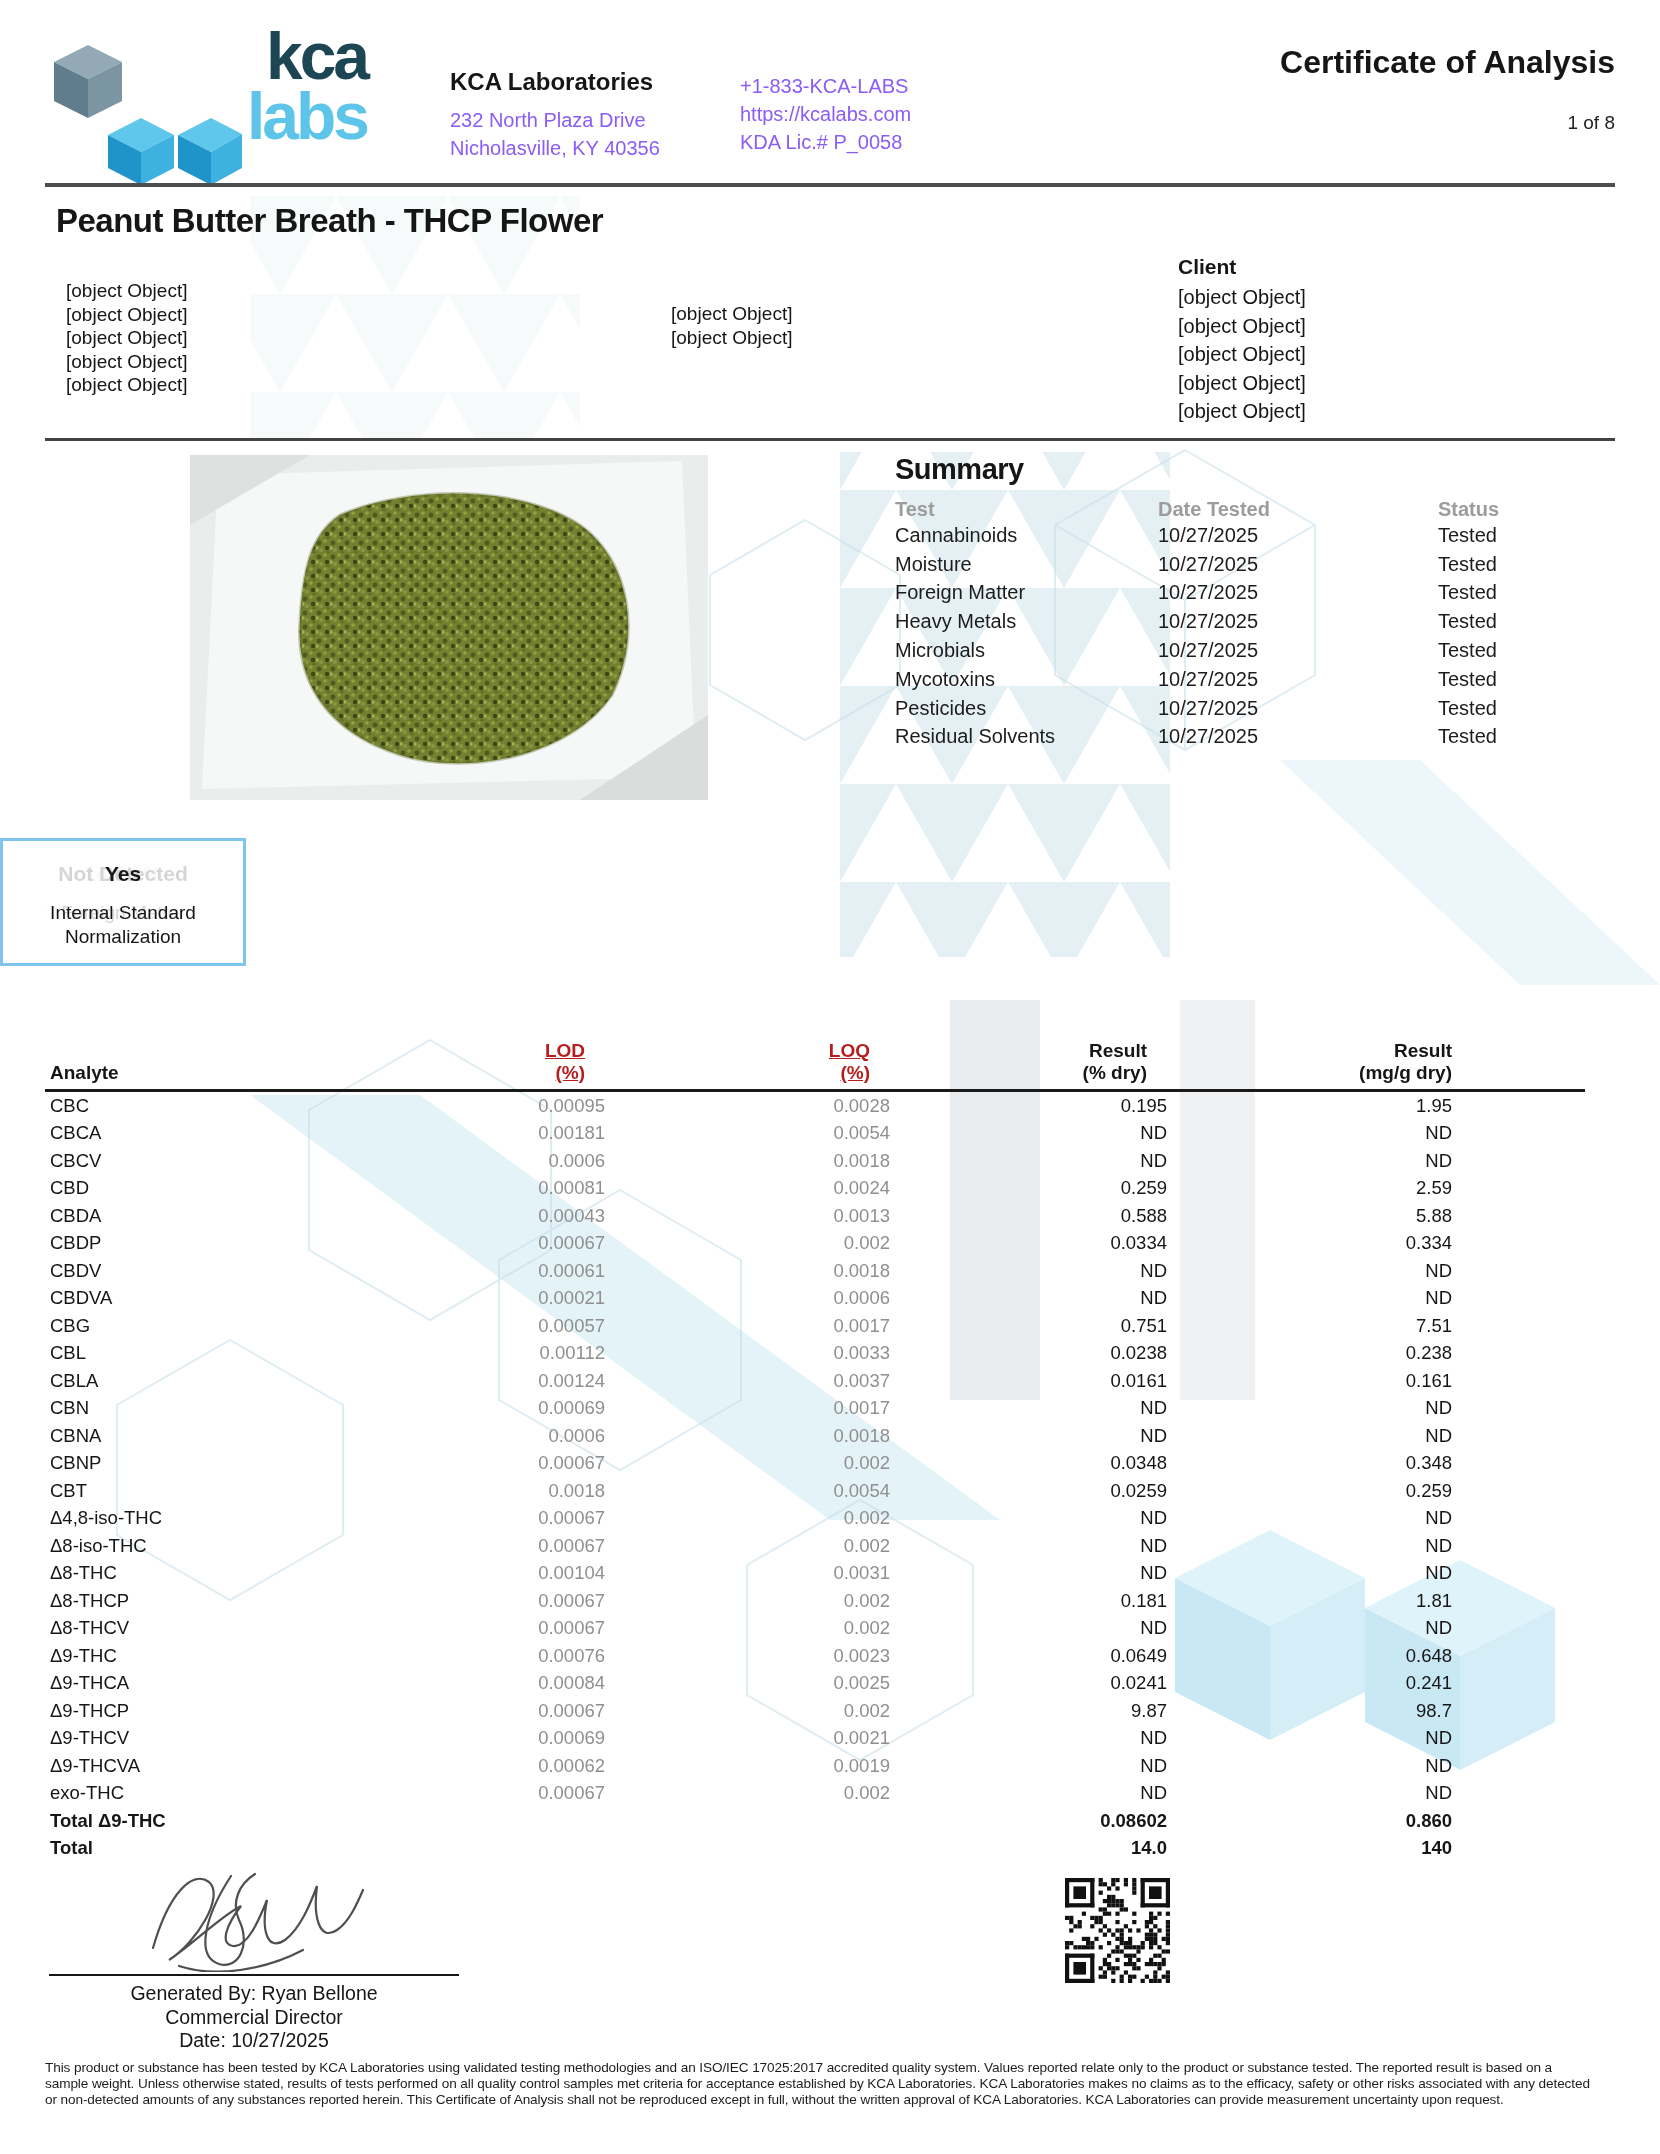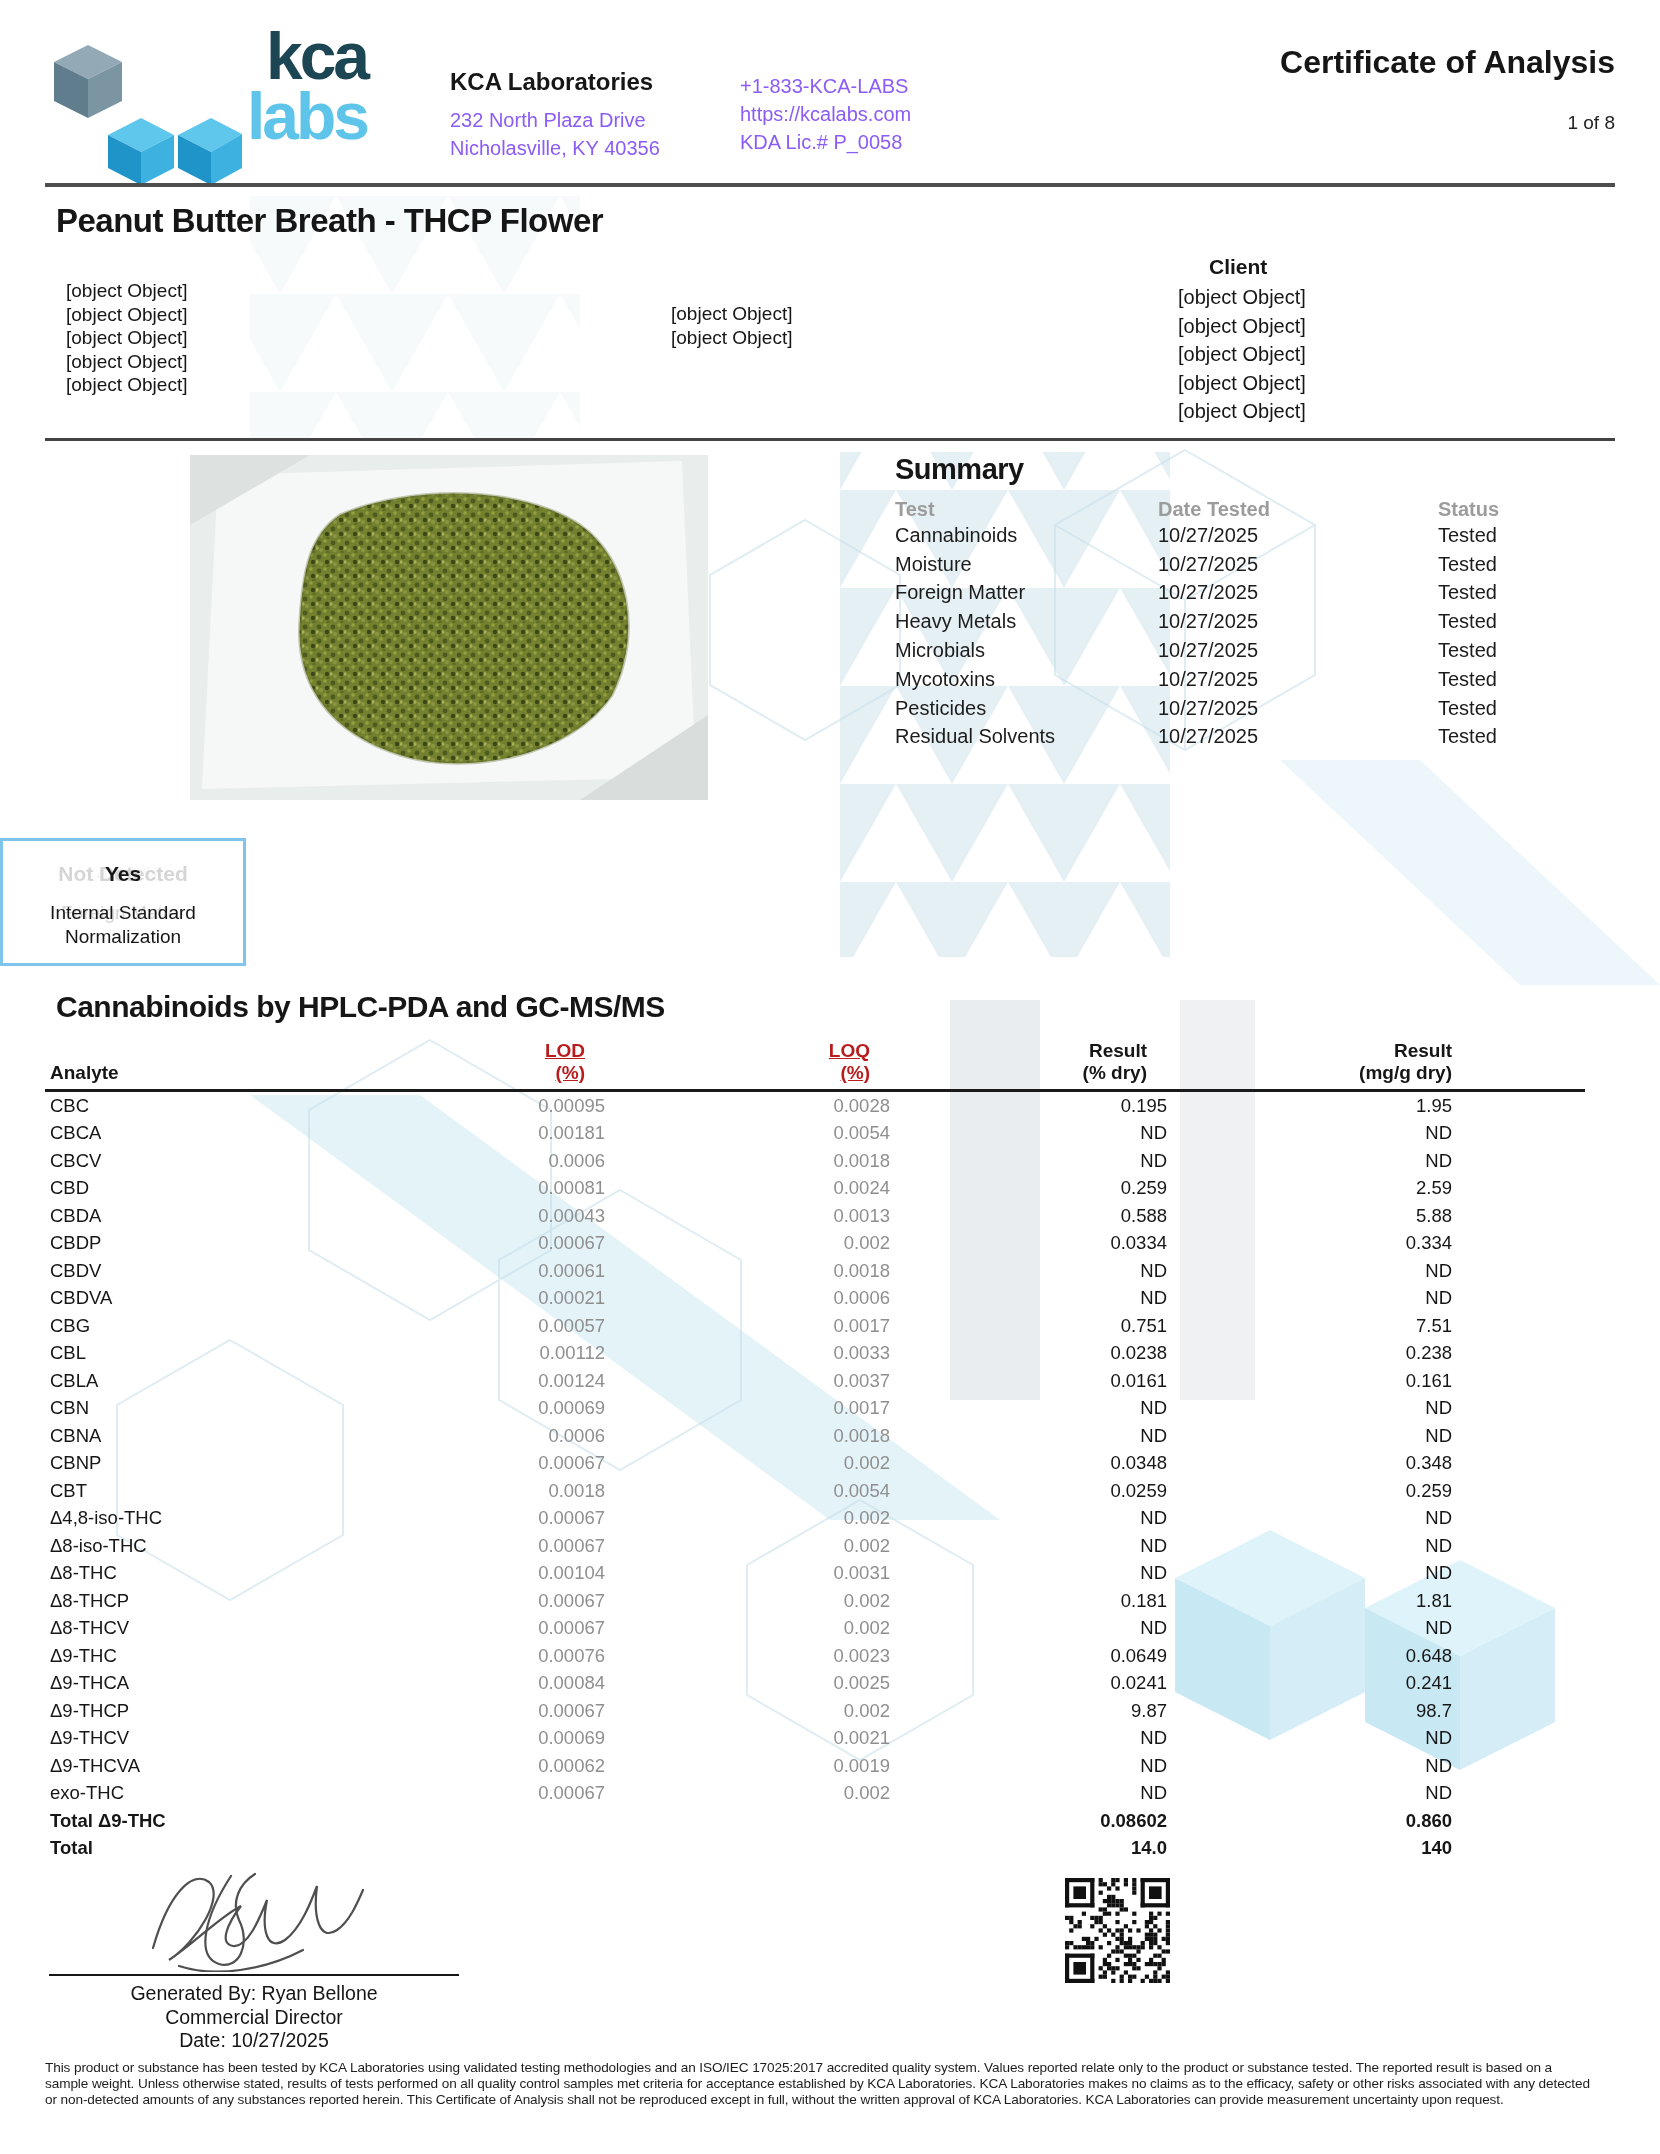--- a/index.html
+++ b/index.html
@@ -15,21 +15,21 @@
   .lab-name{font-size:24px;font-weight:bold;margin-bottom:10px;}
   .lab-line{font-size:20px;line-height:28px;color:#8b5cf6;}
   .contact-line{font-size:20px;line-height:28px;color:#8b5cf6;}
   .doc-title{font-size:32px;font-weight:bold;text-align:right;}
   .page-num{font-size:19px;text-align:right;color:#222;}
   .rule1{border-top:4px solid #4e4e4e;}
   .rule2{border-top:3px solid #434343;}
 
   .product-title{font-size:33px;font-weight:bold;letter-spacing:-0.5px;}
   .sample-block div, .dates-block div{font-size:19px;line-height:23.5px;}
-  .client-heading{font-size:21px;font-weight:bold;margin-bottom:4px;margin-left:31px;}
+  .client-heading{font-size:21px;font-weight:bold;margin-bottom:4px;}
   .client-lines div{font-size:20px;line-height:28.5px;}
 
   
   .summary-title{font-size:29px;font-weight:bold;letter-spacing:-0.5px;}
   .sum-header{display:flex;margin-top:12px;font-size:20px;font-weight:bold;color:#9c9c9c;}
   .sum-row{display:flex;height:28.8px;align-items:center;font-size:20px;color:#1c1c1c;}
   .sc1{width:263px;} .sc2{width:280px;} .sc3{width:170px;}
 
   
   .box{position:absolute;top:838px;width:246px;height:128px;border:3px solid #7fc4ed;
@@ -274,21 +274,20 @@
         <div class="box-value">Not Detected</div>
         <div class="box-label">Foreign Matter</div>
       </div>
 
       <div class="box">
         <div class="box-value">Yes</div>
         <div class="box-label">Internal Standard Normalization</div>
       </div>
     </div>
 
-  <div class="abs cb-title" style="left:56px;top:990px;">Cannabinoids by HPLC-PDA and GC-MS/MS</div>
 
   <div class="abs cb-table" style="left:45px;top:1028px;">
     <div class="cb-head">
       <div class="hc c0">Analyte</div>
       <div class="hc c1 gray hpad">
         <div>LOD</div>
         <div>(%)</div>
       </div>
       <div class="hc c2 gray hpad">
         <div>LOQ</div>

